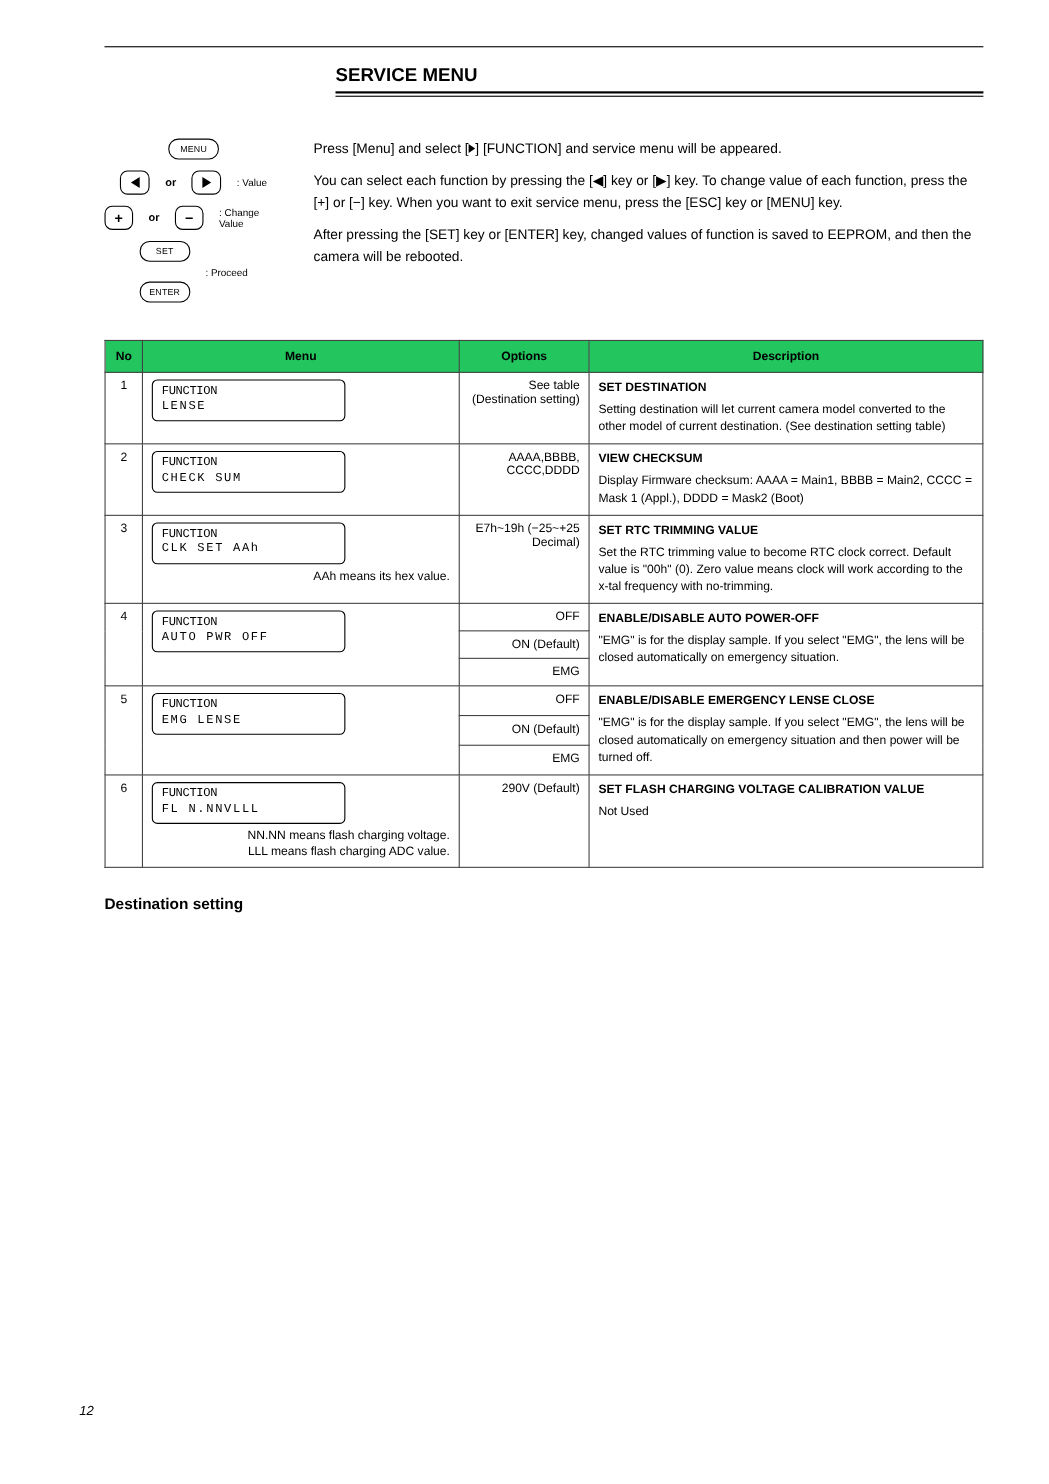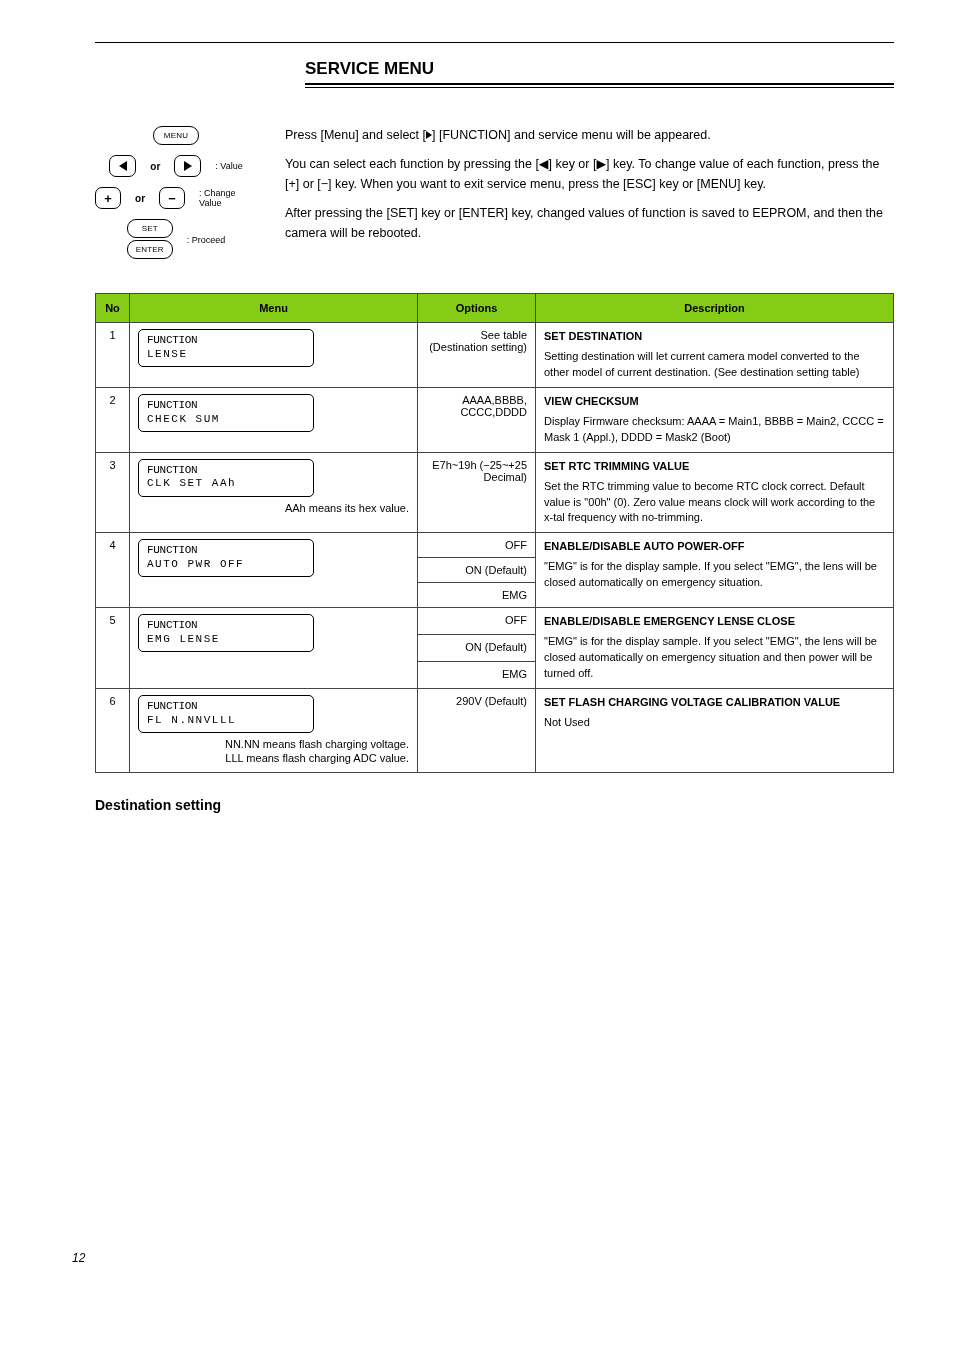--- a/index.html
+++ b/index.html
@@ -67,37 +67,37 @@
     font-size: 10px;
     line-height: 1;
     background: #fff;
     padding: 2px 4px;
     font-family: inherit;
   }
   .btn { width: 46px; height: 19px; font-size: 8px; letter-spacing: 0.2px; }
   .btn-sq { width: 27px; height: 22px; border-radius: 7px; font-size: 11px; }
   .btn-or { font-size: 10px; padding: 0 4px; font-weight: bold; }
   .btn-move-label, .small-label { font-size: 9px; margin-left: 4px; }
-  .btn-stack { display: flex; flex-direction: column; gap: 0; }
+  .btn-stack { display: flex; flex-direction: column; gap: 16px; }
   .btn-stack .btn { margin-bottom: 2px; }
 
   table.menu {
     width: 100%;
     border-collapse: collapse;
     margin-top: 22px;
     table-layout: fixed;
   }
   table.menu th, table.menu td {
     border: 1px solid #444;
     font-size: 11px;
     vertical-align: top;
     padding: 6px 8px;
   }
   table.menu th {
-    background: #84cc16;
+    background: #22c55e;
     font-weight: bold;
     text-align: center;
     padding: 8px 4px;
   }
   col.c-no { width: 34px; }
   col.c-menu { width: 288px; }
   col.c-opt { width: 118px; }
   col.c-desc { }
   td.no { text-align: center; padding-top: 14px; }
   td.menu-cell { padding: 10px 10px 18px 10px; }
@@ -124,21 +124,21 @@
   td.opt-cell { text-align: right; vertical-align: middle; font-size: 11px; }
   td.desc-cell { font-size: 11px; line-height: 1.45; padding: 10px 10px 10px 10px; }
   .section-title {
     font-size: 14px;
     font-weight: bold;
     margin: 24px 0 2px 0;
   }
   .page-no {
     position: absolute;
     left: 72px;
-    bottom: 84px;
+    bottom: 60px;
     font-style: italic;
     font-size: 12px;
   }
 
   
   .tri-l, .tri-r { display:inline-block; width:0; height:0; }
   .tri-l { border-top:5px solid transparent; border-bottom:5px solid transparent; border-right:8px solid #000; }
   .tri-r { border-top:5px solid transparent; border-bottom:5px solid transparent; border-left:8px solid #000; }
   .plus, .minus { font-weight: bold; font-size: 13px; }
 </style>

